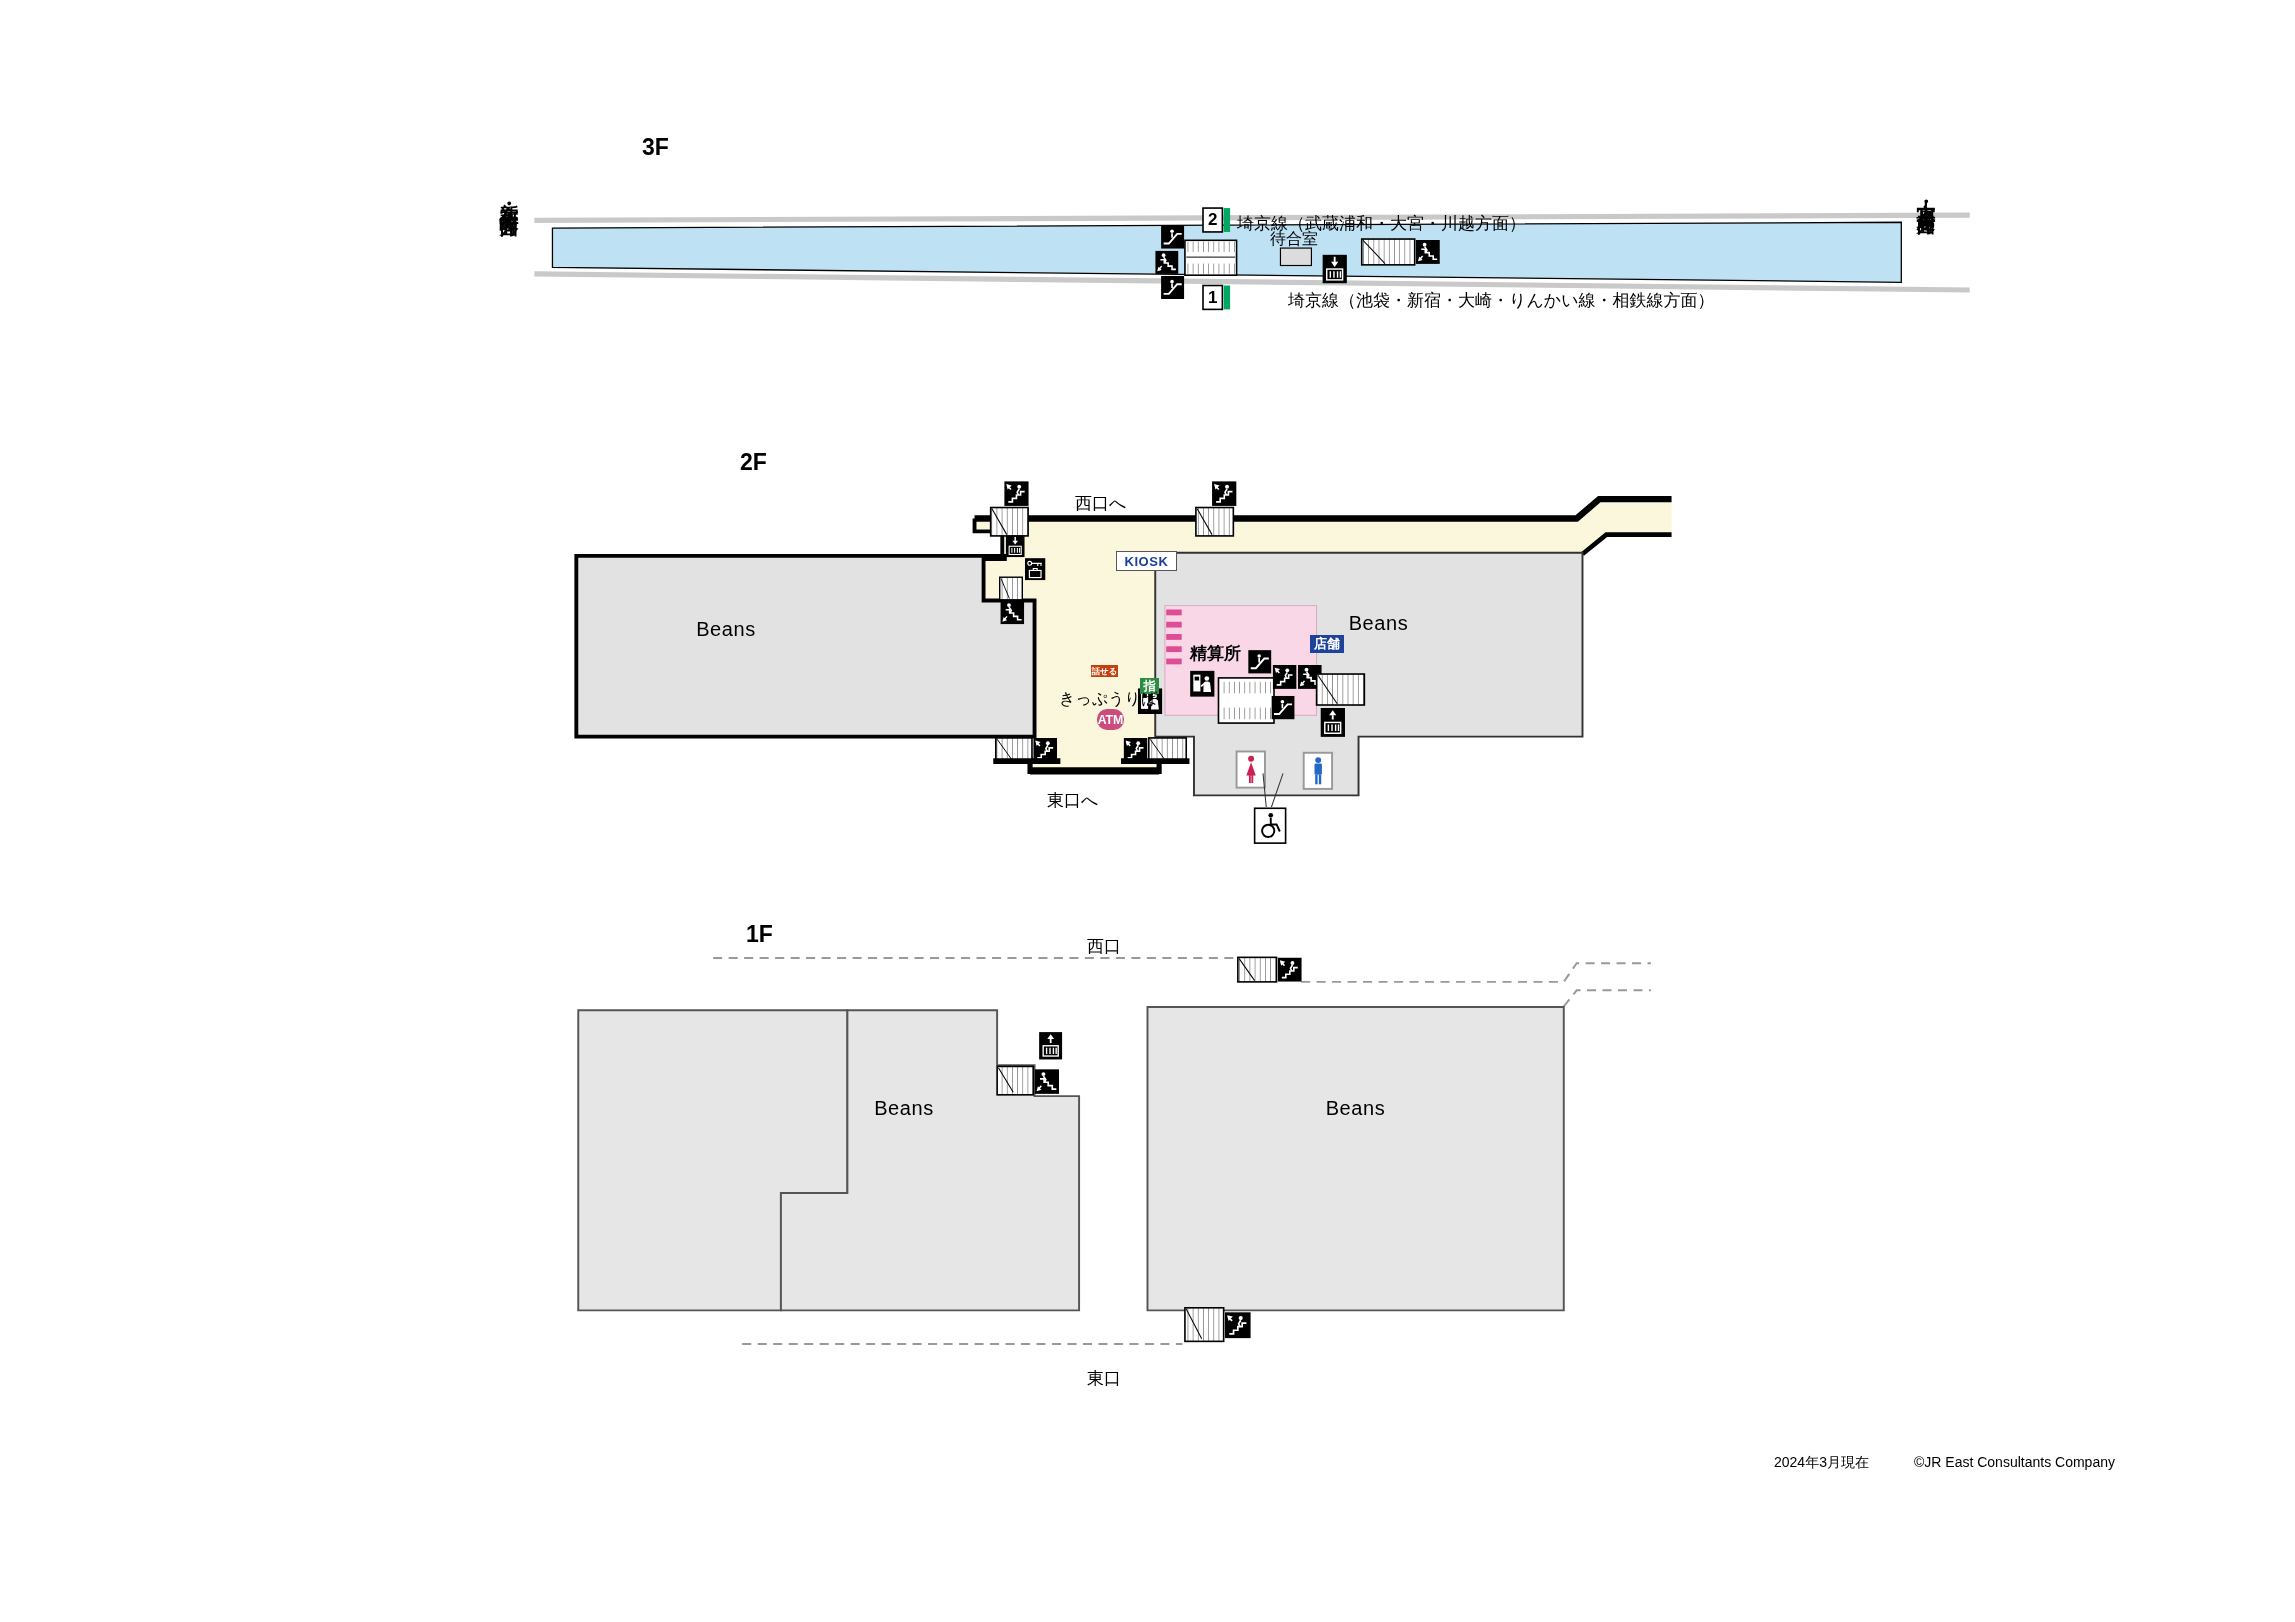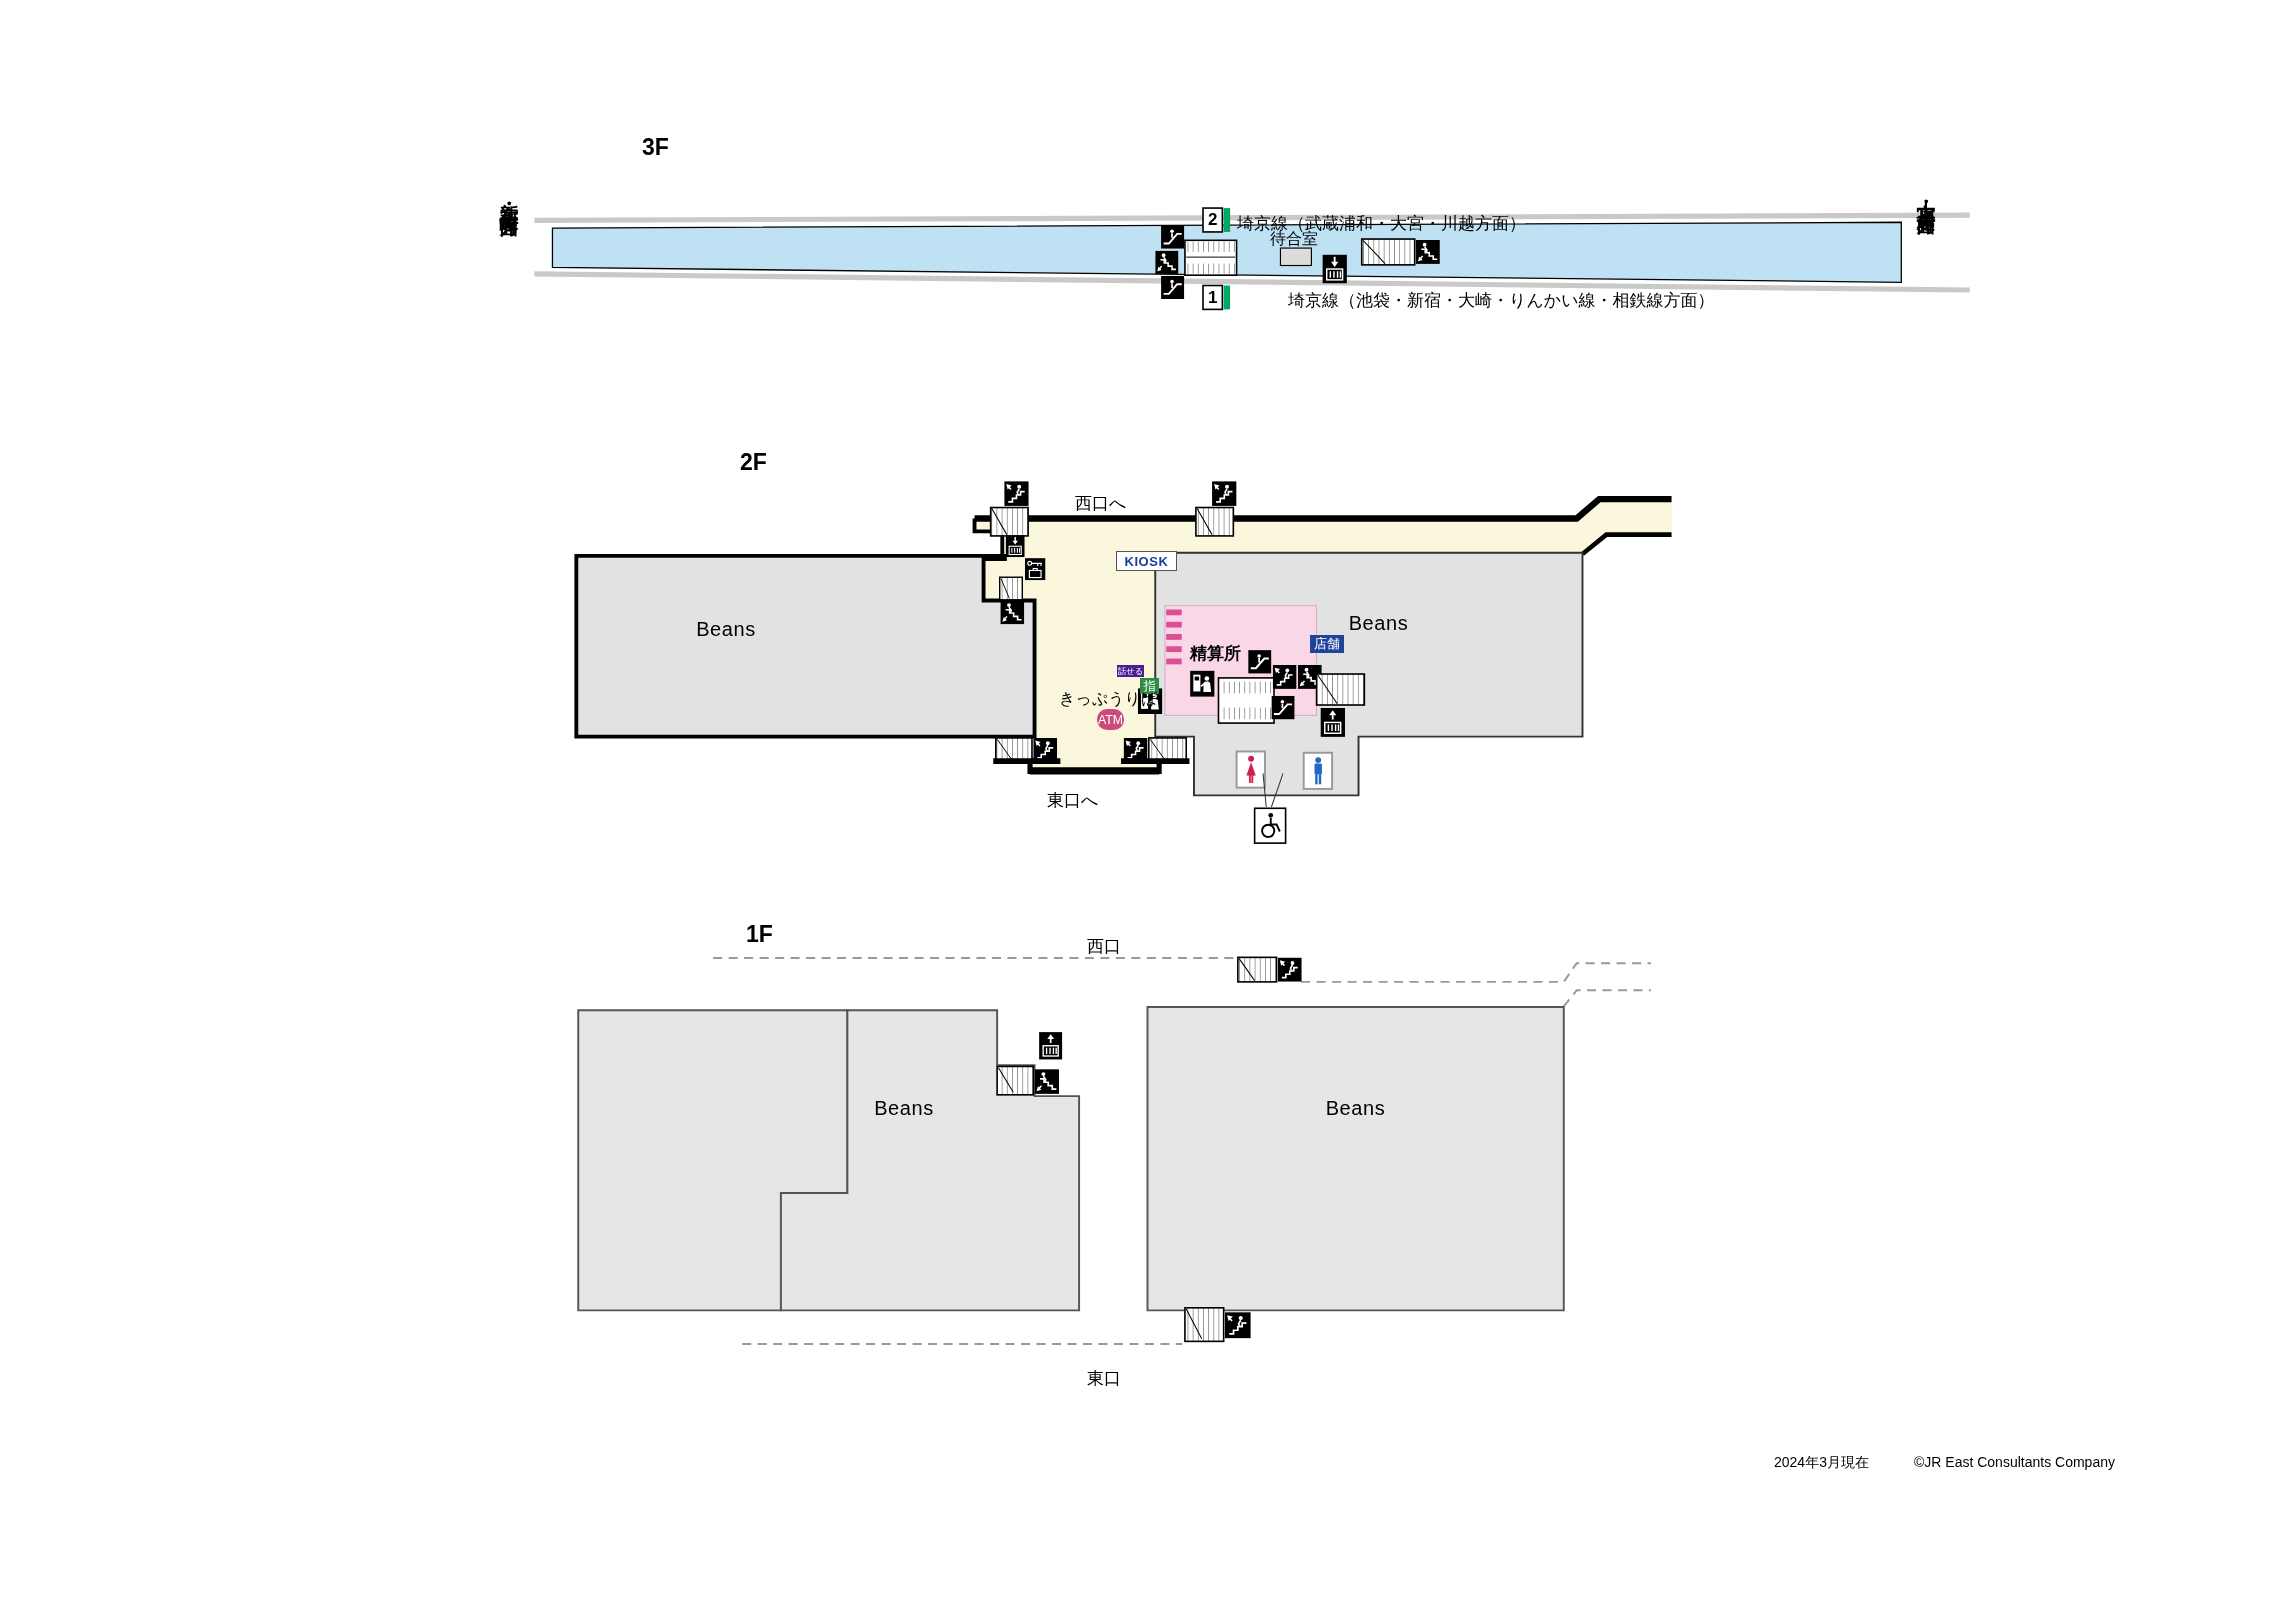--- a/index.html
+++ b/index.html
@@ -5,21 +5,21 @@
   html,body{margin:0;padding:0;background:#fff;}
   .canvas{position:relative;width:2295px;height:1623px;background:#fff;
           font-family:"Liberation Sans","DejaVu Sans",sans-serif;overflow:hidden;}
   .lbl{position:absolute;color:#000;white-space:nowrap;}
   .floor-lbl{font-size:23px;font-weight:bold;}
   .dir-lbl{font-size:19px;font-weight:bold;writing-mode:vertical-rl;text-orientation:upright;letter-spacing:2.6px;}
   .line-lbl{font-size:17px;}
   .small-lbl{font-size:16px;}
   .beans-lbl{font-size:20px;letter-spacing:0.6px;}
   .num-lbl{font-size:17px;font-weight:bold;text-align:center;}
-  .badge{position:absolute;display:flex;align-items:center;justify-content:center;color:#fff;font-weight:normal;text-align:center;}
+  .badge{position:absolute;display:flex;align-items:center;justify-content:center;color:#fff;font-weight:bold;text-align:center;}
   .kiosk{position:absolute;display:flex;align-items:center;justify-content:center;
          background:#fff;border:1.3px solid #555;color:#1B3F9E;font-weight:bold;font-size:13px;letter-spacing:0.6px;}
   .footer-lbl{font-size:14px;}
   svg .blk{fill:#E2E2E2;}
   svg .blk1{fill:#E6E6E6;stroke:#555;stroke-width:3;}
 </style>
 </head>
 <body>
 
 <div class="canvas">
@@ -274,21 +274,21 @@
 <div class="lbl line-lbl" style="left:1288px;top:289px">埼京線（池袋・新宿・大崎・りんかい線・相鉄線方面）</div>
 <div class="lbl small-lbl" style="left:1270px;top:229px">待合室</div>
 
 <div class="lbl floor-lbl" style="left:740px;top:449px">2F</div>
 <div class="lbl line-lbl" style="left:1075px;top:492px">西口へ</div>
 <div class="kiosk" style="left:1116px;top:551px;width:59px;height:18px">KIOSK</div>
 <div class="lbl beans-lbl" style="left:684px;top:618px;width:84px;text-align:center">Beans</div>
 <div class="lbl beans-lbl" style="left:1330px;top:612px;width:97px;text-align:center">Beans</div>
 <div class="lbl line-lbl" style="left:1190px;top:642px;font-weight:bold">精算所</div>
 <div class="badge" style="left:1310px;top:635px;width:34px;height:18px;background:#1F4398;font-size:13px">店舗</div>
-<div class="badge" style="left:1117px;top:665px;width:27px;height:12.3px;background:#4c1d95;font-size:8.4px">話せる</div>
+<div class="badge" style="left:1091px;top:665px;width:27px;height:12.3px;background:#c2410c;font-size:8.4px">話せる</div>
 <div class="badge" style="left:1140px;top:678px;width:19.4px;height:16px;background:#2C8C43;font-size:12.3px">指</div>
 <div class="lbl small-lbl" style="left:1059px;top:689px">きっぷうりば</div>
 <div class="badge" style="left:1097px;top:709px;width:27px;height:21px;background:#CB4B7C;border-radius:10px;font-size:12.3px">ATM</div>
 <div class="lbl line-lbl" style="left:1047px;top:789px">東口へ</div>
 
 <div class="lbl floor-lbl" style="left:746px;top:921px">1F</div>
 <div class="lbl line-lbl" style="left:1087px;top:935px">西口</div>
 <div class="lbl beans-lbl" style="left:859px;top:1097px;width:90px;text-align:center">Beans</div>
 <div class="lbl beans-lbl" style="left:1307px;top:1097px;width:97px;text-align:center">Beans</div>
 <div class="lbl line-lbl" style="left:1087px;top:1367px">東口</div>

